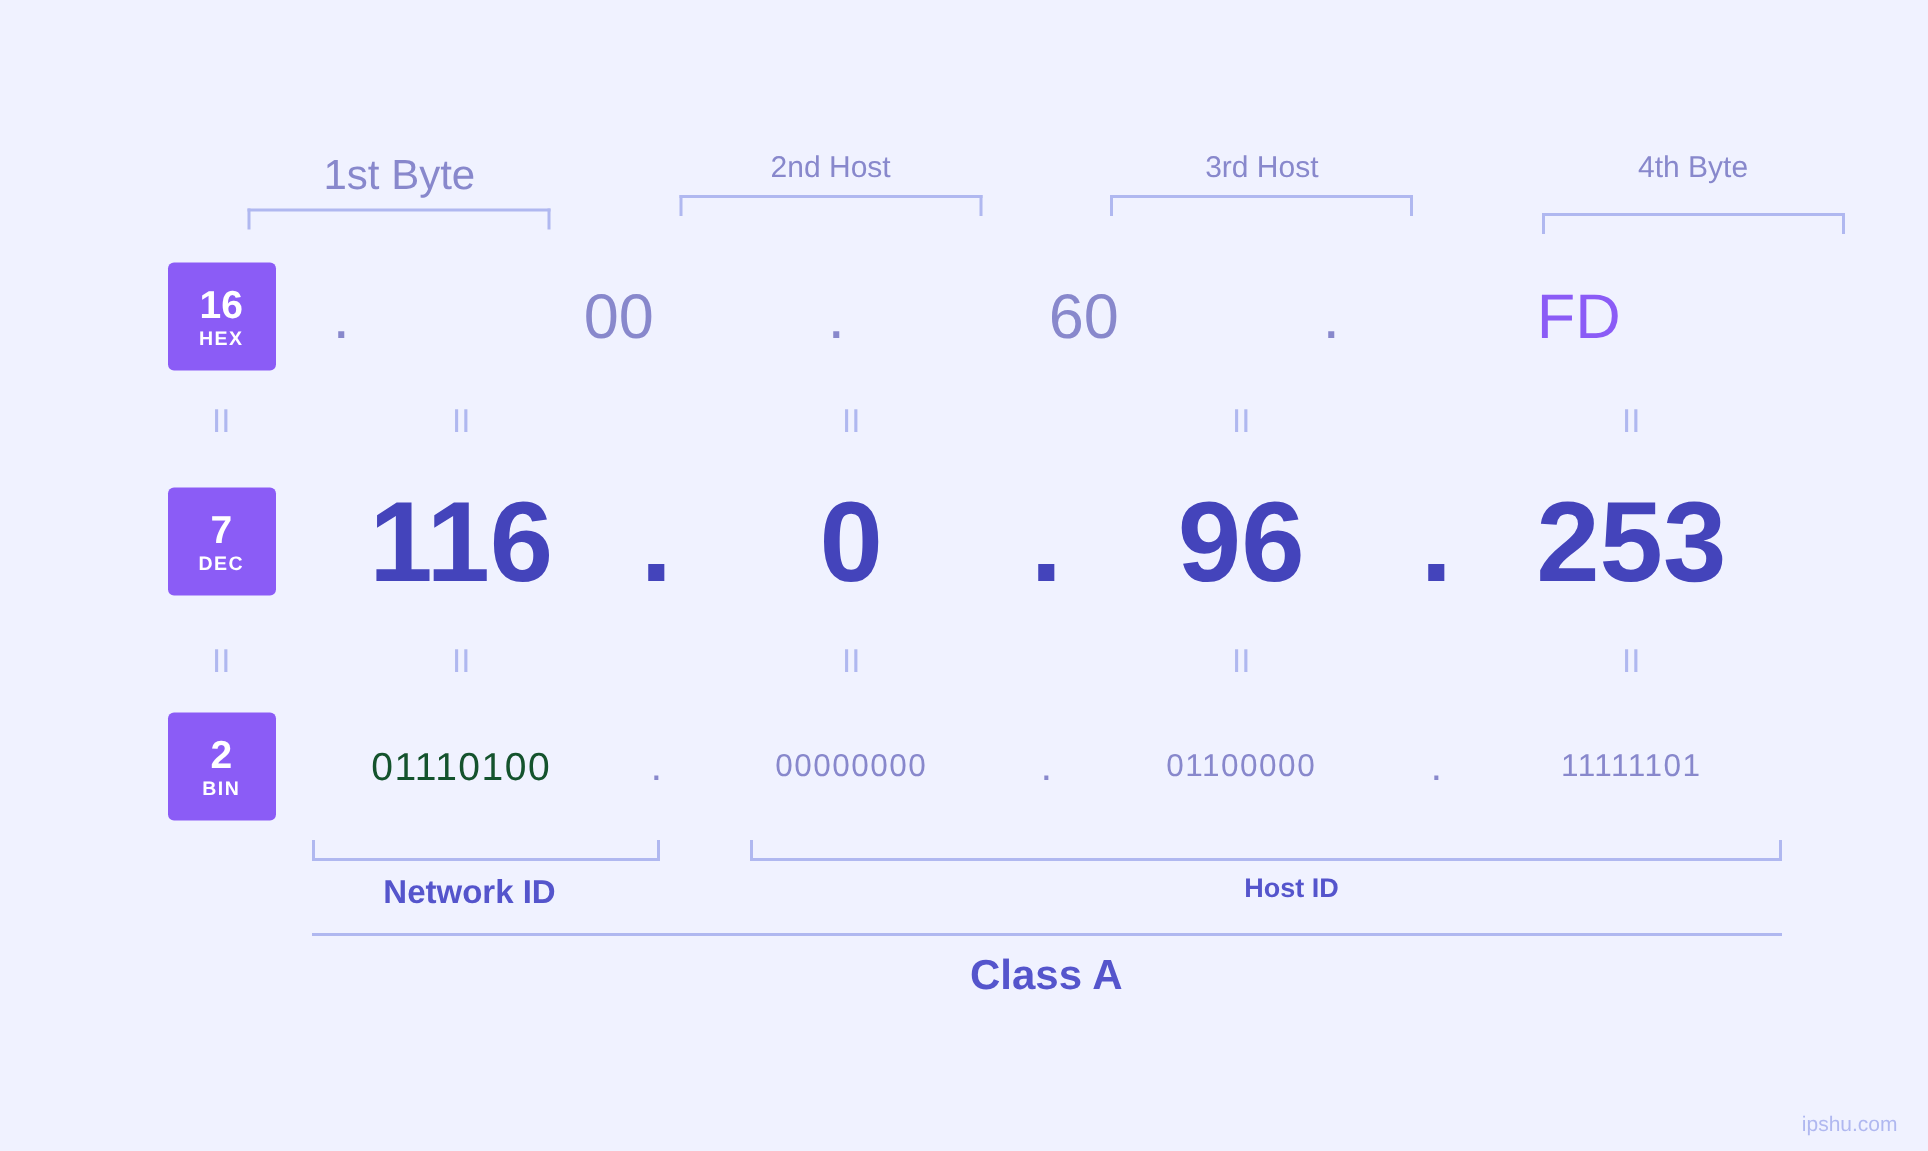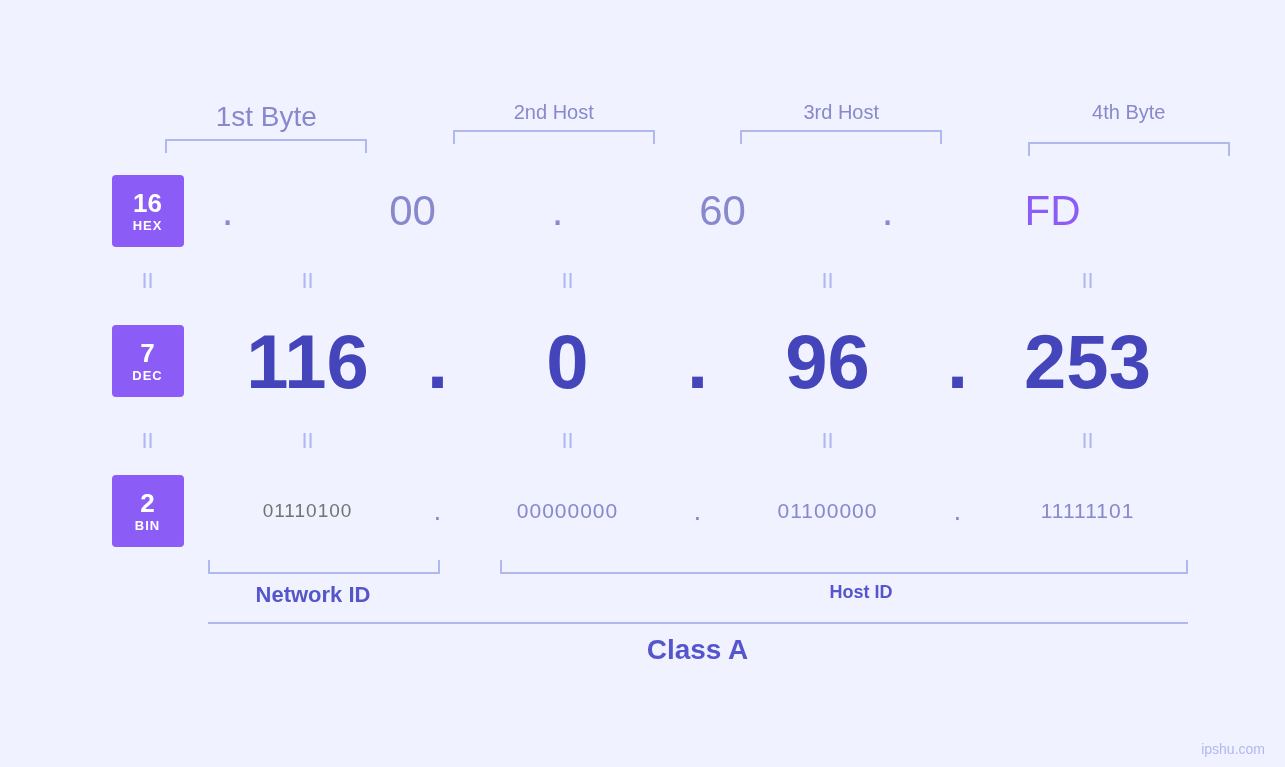--- a/index.html
+++ b/index.html
@@ -182,21 +182,21 @@
         <div class="sep"></div>
         <div class="cell"><span style="color:#b0b8f0; font-size:22px;">II</span></div>
         <div class="sep"></div>
         <div class="cell"><span style="color:#b0b8f0; font-size:22px;">II</span></div>
         <div class="sep"></div>
         <div class="cell"><span style="color:#b0b8f0; font-size:22px;">II</span></div>
       </div>
 
       <div style="height:90px; display:flex; align-items:center;">
         <div class="cell">
-          <span style="font-size:19px; color:#737373; letter-spacing:1px;">01110100</span>
+          <span style="font-size:26px; color:#14532d; letter-spacing:1px;">01110100</span>
         </div>
         <div class="sep">
           <span style="font-size:28px; color:#8888cc;">.</span>
         </div>
         <div class="cell">
           <span style="font-size:21px; color:#8888cc; letter-spacing:1px;">00000000</span>
         </div>
         <div class="sep">
           <span style="font-size:28px; color:#8888cc;">.</span>
         </div>

